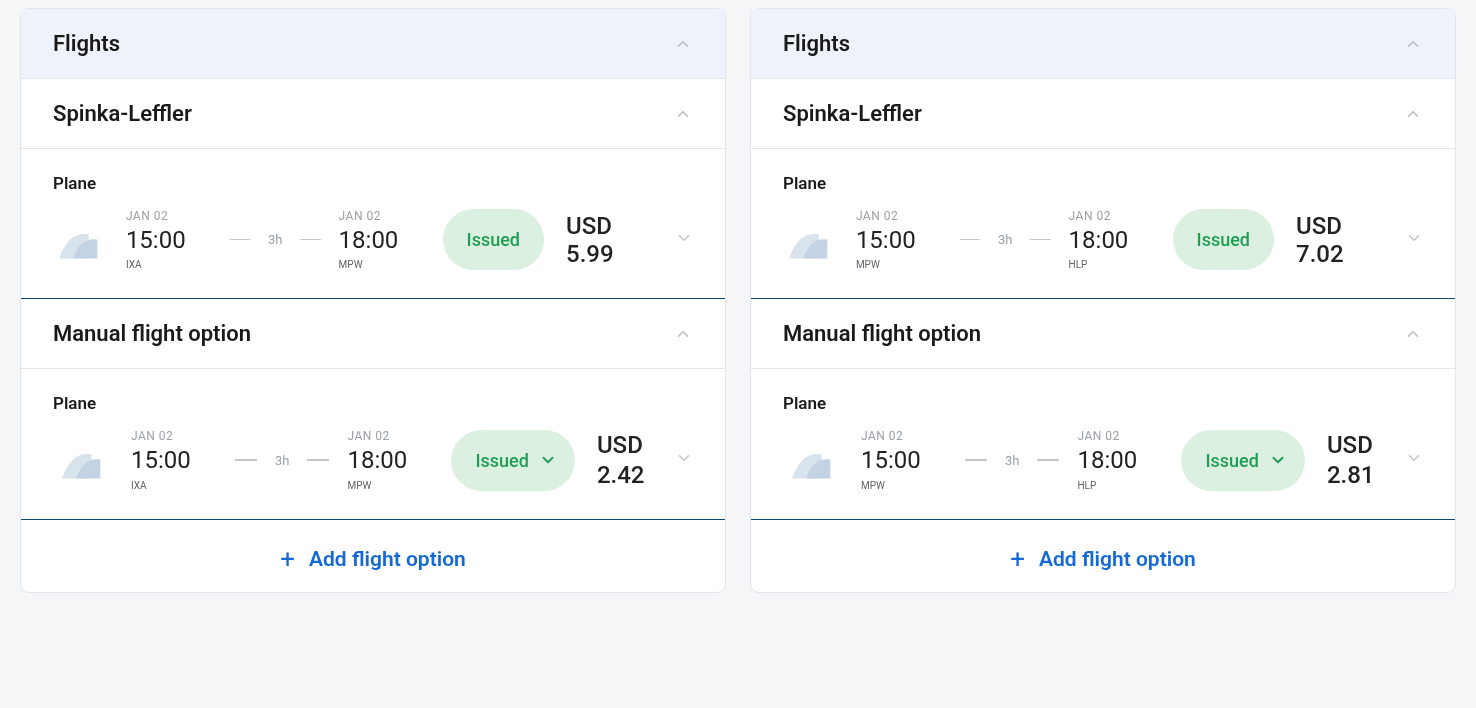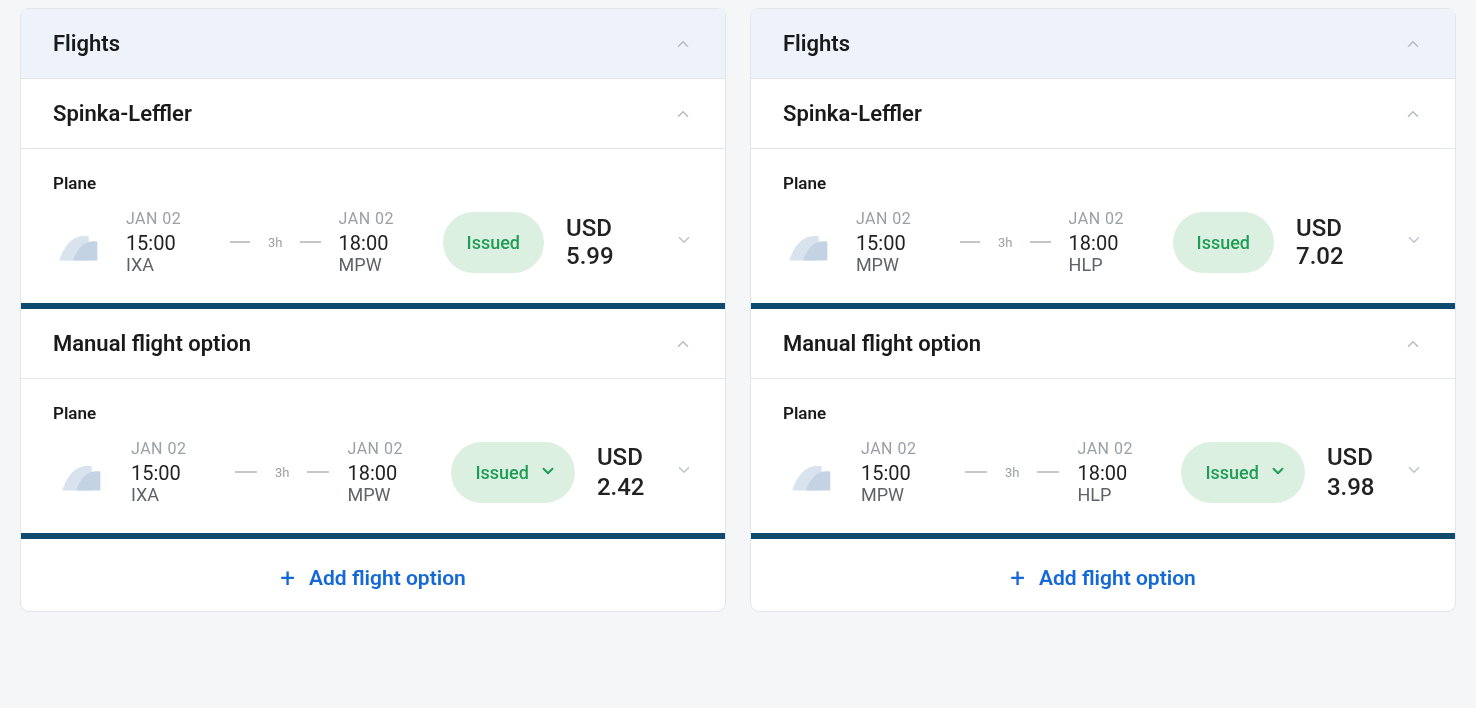--- a/index.html
+++ b/index.html
@@ -42,21 +42,21 @@
     height: 20px;
     display: flex;
     align-items: center;
     justify-content: center;
     color: #b9bec5;
     cursor: pointer;
   }
   .chevron svg { width: 18px; height: 18px; }
   .flight-body {
     padding: 24px 32px 28px 32px;
-    border-bottom: 6px solid #0c4a6e;
+    border-bottom: 1px solid #0c4a6e;
   }
   .flight-mode-label {
     font-size: 17px;
     font-weight: 600;
     margin-bottom: 16px;
   }
   .flight-row {
     display: flex;
     align-items: center;
     gap: 18px;
@@ -69,46 +69,48 @@
     justify-content: center;
   }
   .plane-icon svg { width: 52px; height: 38px; }
   .time-block {
     display: flex;
     flex-direction: column;
     align-items: flex-start;
     min-width: 86px;
   }
   .time-date {
-    font-size: 16px;
+    font-size: 12px;
     color: #9aa0a6;
     letter-spacing: 0.5px;
     margin-bottom: 4px;
   }
   .time-value {
-    font-size: 20px;
+    font-size: 24px;
     font-weight: 400;
     color: #222;
     line-height: 1.1;
   }
   .time-code {
-    font-size: 18px;
+    font-size: 10px;
     color: #5f6368;
+    margin-top: 6px;
   }
   .dash {
     width: 22px;
     height: 1.5px;
     background: #c3c7cc;
   }
   .duration {
     font-size: 13px;
     color: #9aa0a6;
   }
   .status-badge {
     display: inline-flex;
+    align-items: center;
     gap: 10px;
     background: #dcf0e2;
     color: #1f9d55;
     font-size: 18px;
     font-weight: 500;
     padding: 20px 24px;
     border-radius: 999px;
   }
   .status-badge.with-chevron { padding-right: 18px; }
   .status-chevron { width: 18px; height: 18px; }
@@ -327,21 +329,21 @@
             <span class="time-code">HLP</span>
           </div>
           <div class="status-badge with-chevron">
             <span>Issued</span>
             <span class="status-chevron"><svg viewBox="0 0 24 24" fill="none" stroke="#1f9d55" stroke-width="2.6" stroke-linecap="round" stroke-linejoin="round">
                 <polyline points="6 9 12 15 18 9"></polyline>
               </svg></span>
           </div>
           <div class="price stacked">
             <span>USD</span>
-            <span>3.98</span>
+            <span>2.81</span>
           </div>
           <div class="row-expand"><svg viewBox="0 0 24 24" fill="none" stroke="currentColor" stroke-width="2.2" stroke-linecap="round" stroke-linejoin="round">
               <polyline points="6 9 12 15 18 9"></polyline>
             </svg></div>
         </div>
       </div>
       <div class="add-option">
         <span class="plus">+</span>
         <span>Add flight option</span>
       </div>

